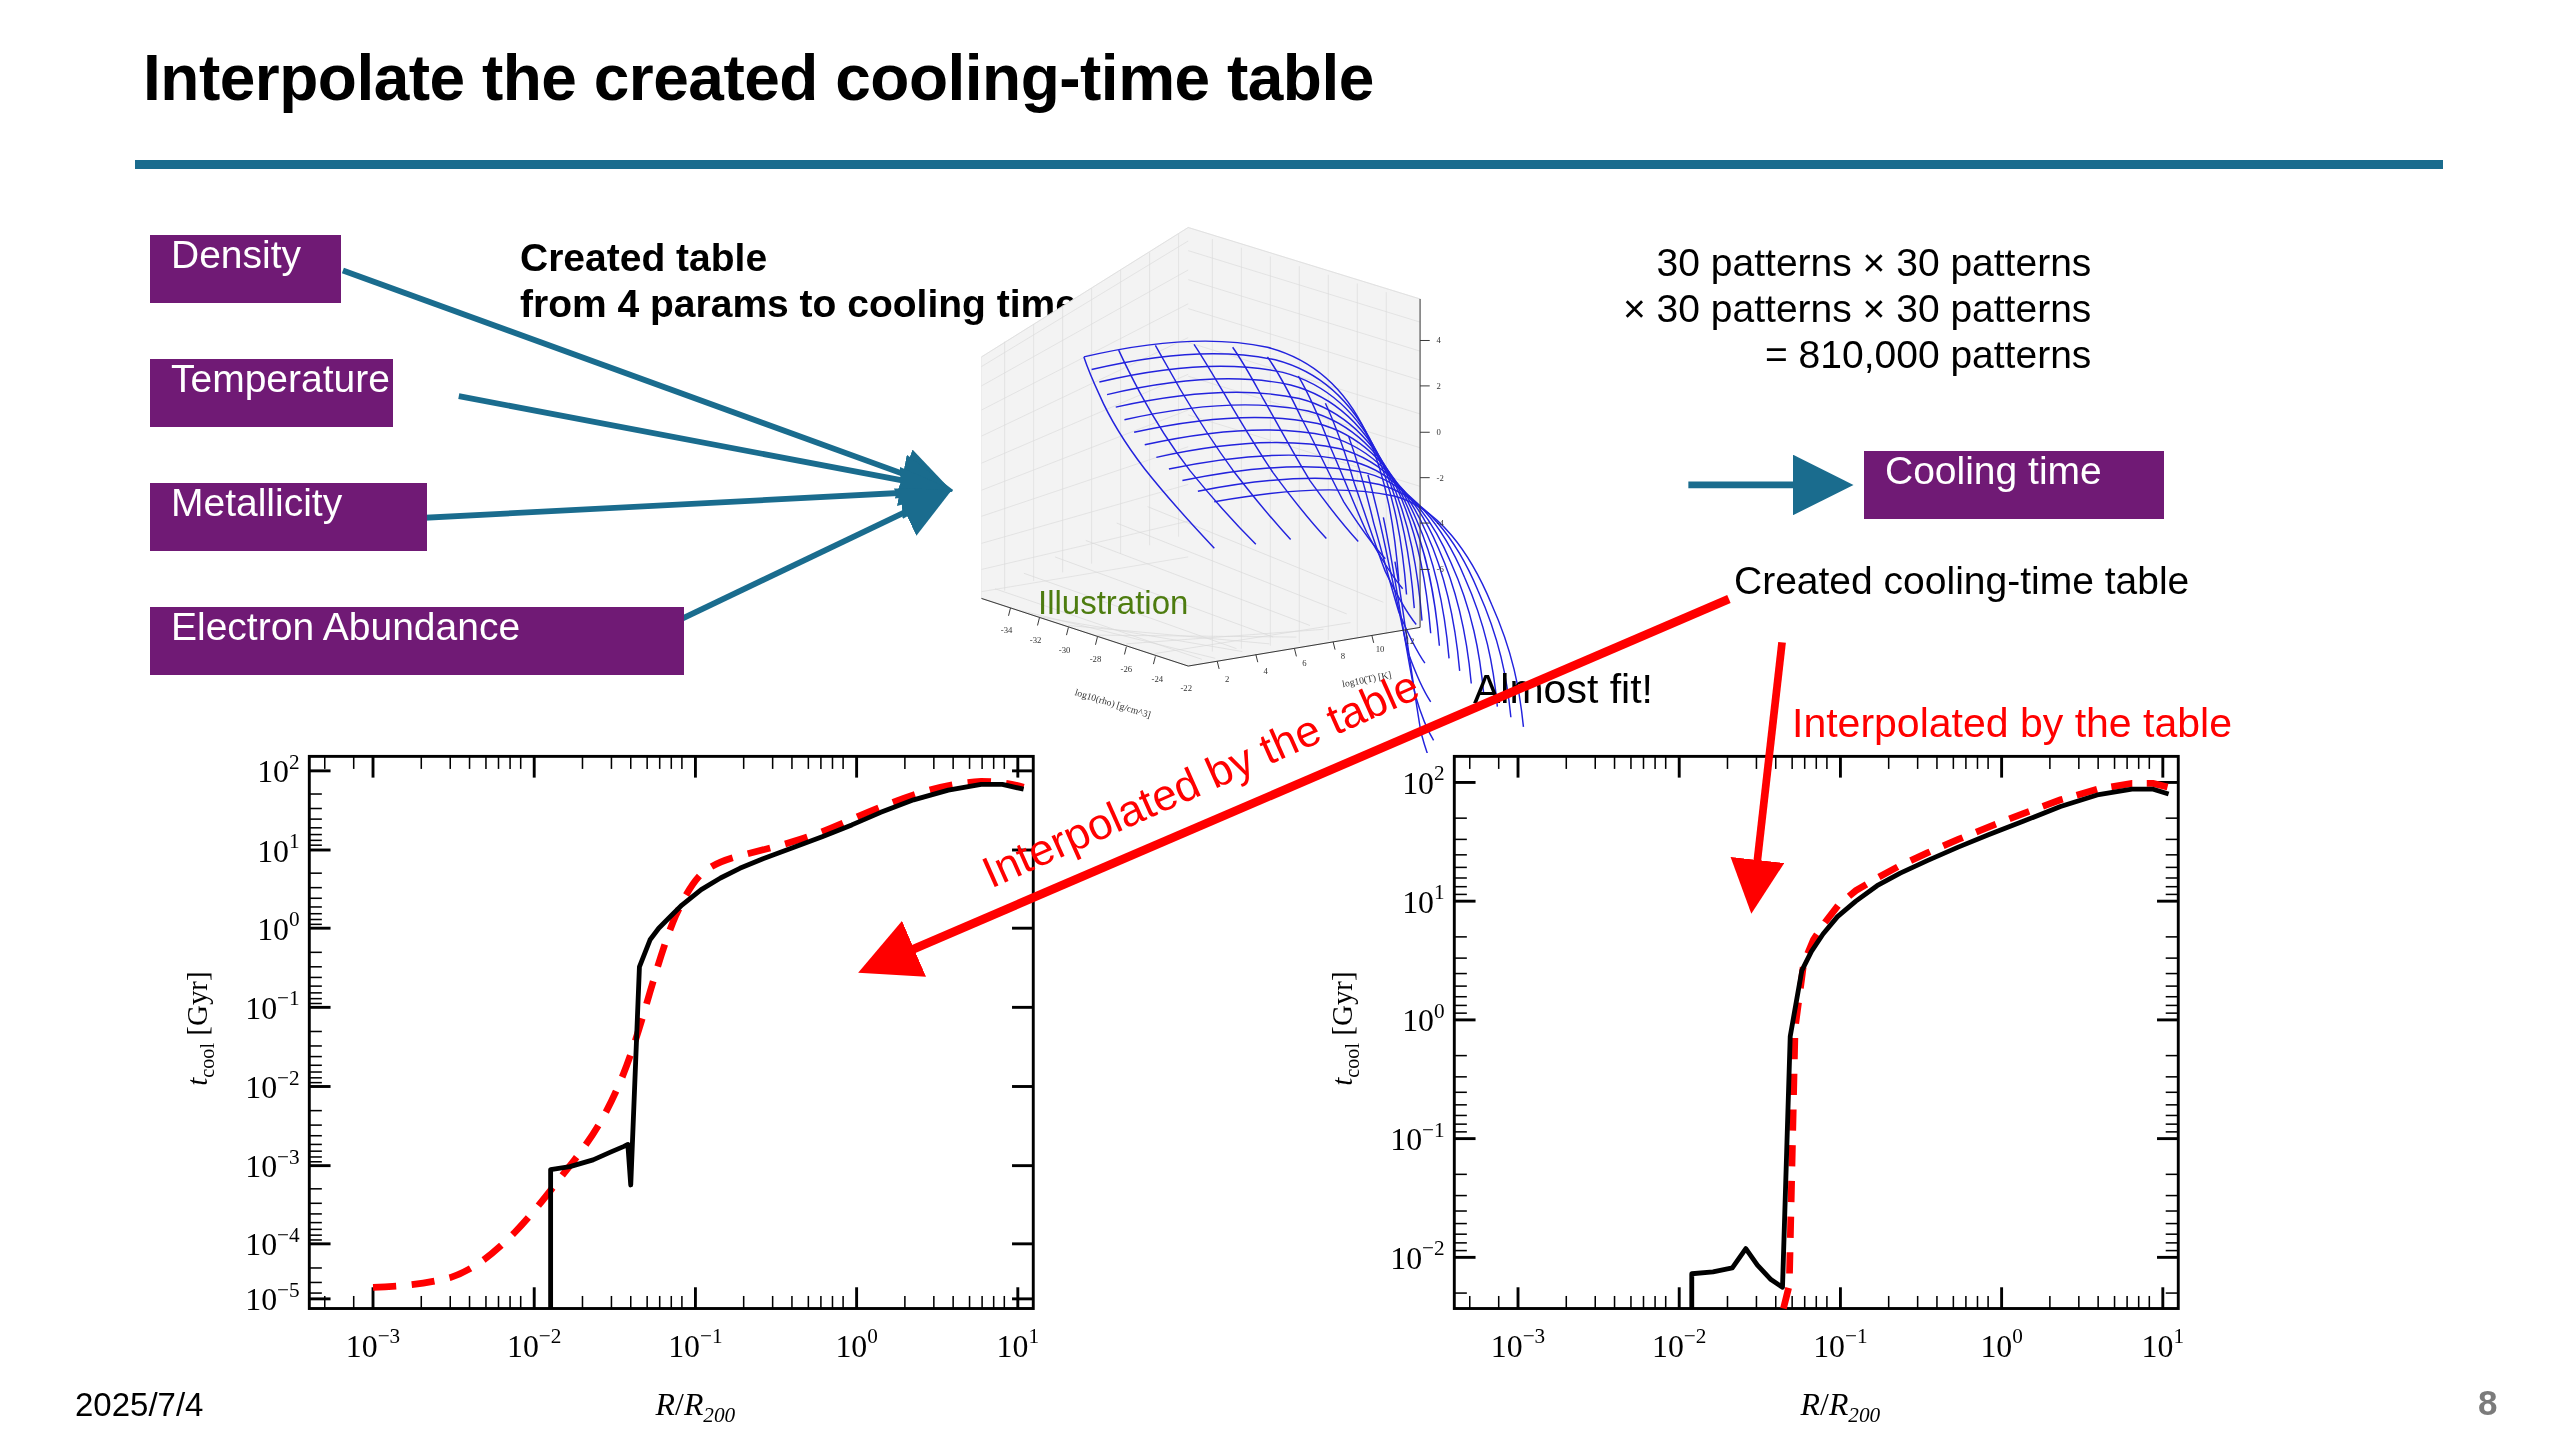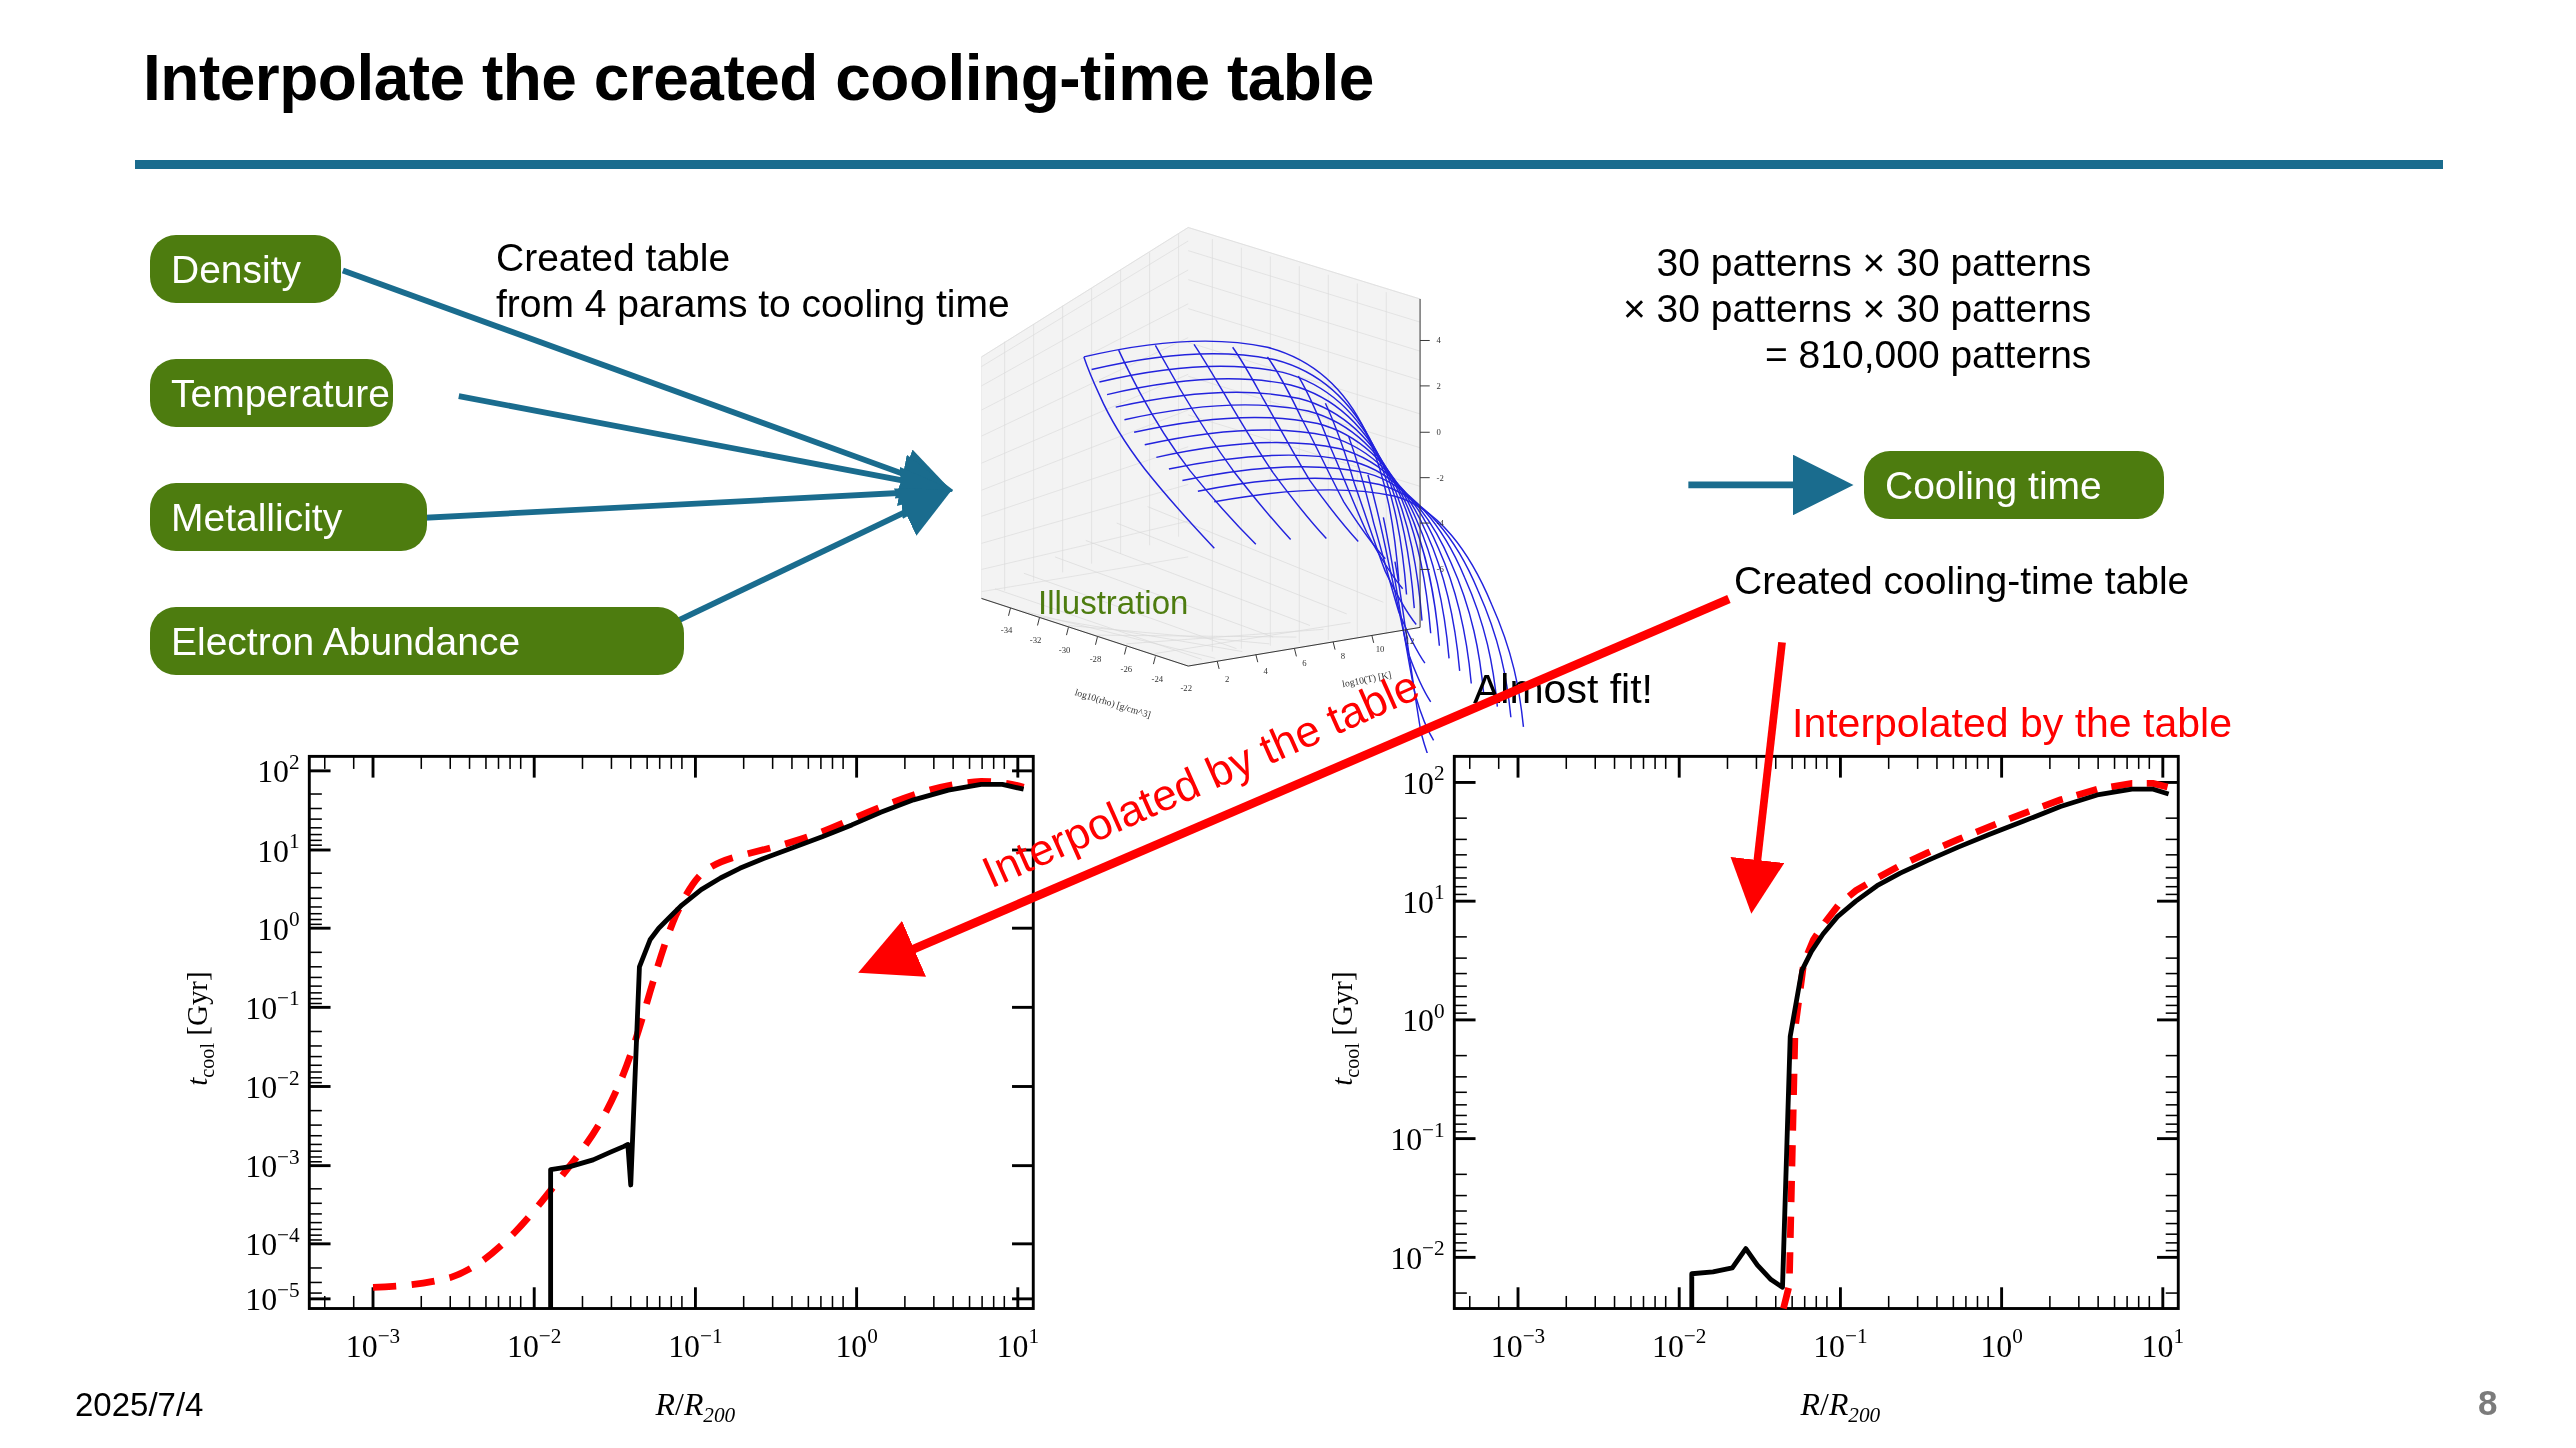--- a/index.html
+++ b/index.html
@@ -27,47 +27,45 @@
   #title-rule {
     position: absolute;
     left: 135px; top: 160px;
     width: 2308px; height: 8.7px;
     background: #1a6c8e;
   }
 
   
   .param-box {
     position: absolute;
-    background: #4d7c0f;
+    background: #701a75;
     color: #ffffff;
     font-size: 39px;
     display: flex;
-    align-items: center;
     padding-left: 21px;
     box-sizing: border-box;
     line-height: 1;
-    border-radius: 26px;
   }
   #box-density      { left: 150px; top: 235px;  width: 191px; height: 68px; }
   #box-temperature  { left: 150px; top: 359px;  width: 243px; height: 68px; }
   #box-metallicity  { left: 150px; top: 483px;  width: 277px; height: 68px; }
   #box-electron     { left: 150px; top: 607px;  width: 534px; height: 68px; }
   #box-cooling-time {
     left: 1864px; top: 451px; width: 300px; height: 68px;
     font-size: 39px;
   }
 
   
   .text-block {
     position: absolute;
     font-size: 39px;
     line-height: 1.18;
     white-space: pre;
   }
-  #created-table-text { left: 496px; top: 235px; }
+  #created-table-text { left: 520px; top: 235px; font-weight: bold; }
   #patterns-text      { left: 1623px; top: 240px; text-align: right; }
   #created-cooling-table-text { left: 1734px; top: 558px; }
 
   
   #connector-svg {
     position: absolute; left: 0; top: 0;
     width: 2576px; height: 1449px;
     pointer-events: none;
   }
 

